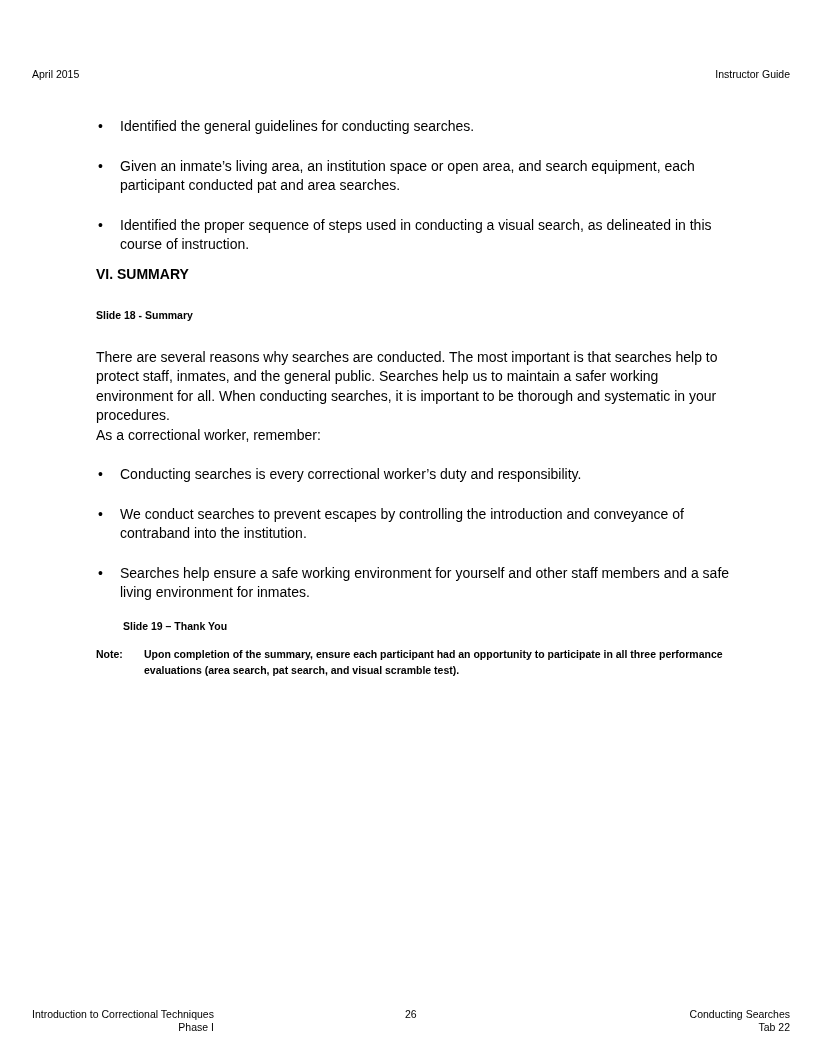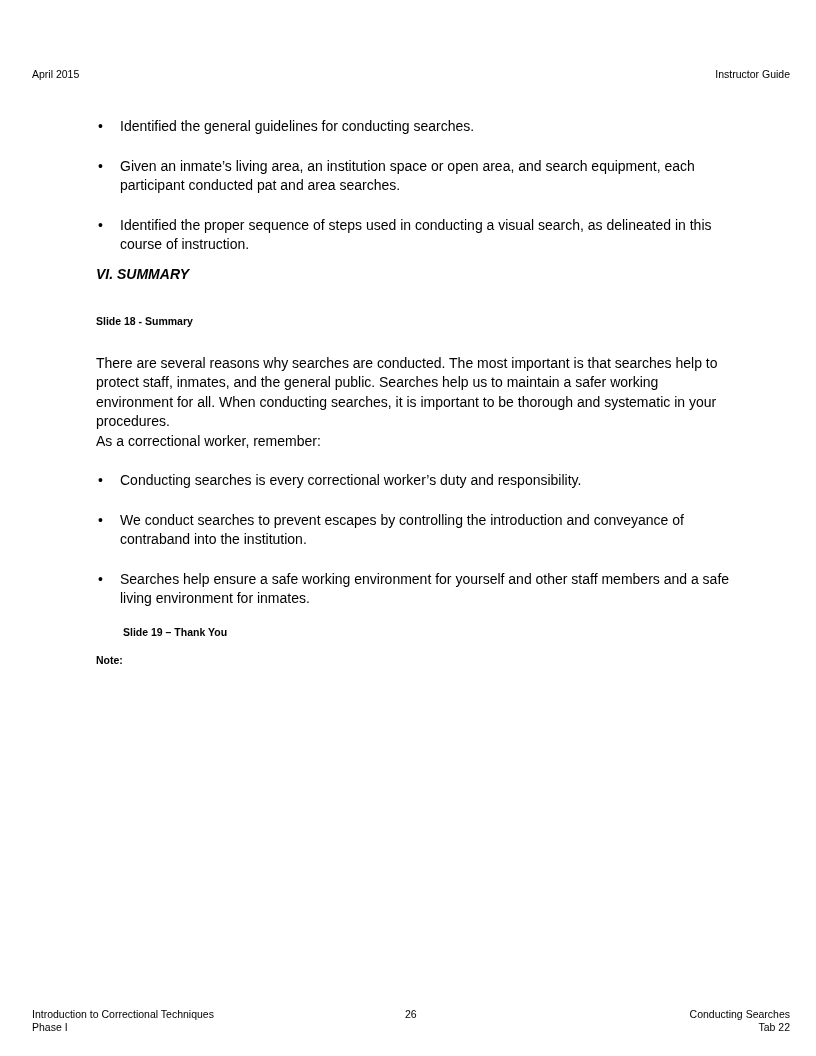--- a/index.html
+++ b/index.html
@@ -1,20 +1,20 @@
 <!DOCTYPE html>
 <html><head>
   <meta charset="utf-8">
   <style>
     html, body { margin: 0; padding: 0; background: #ffffff; }
     body { width: 816px; height: 1056px; position: relative; overflow: hidden; color: #000; }
     .hdr, .ftr { font-family: "Liberation Sans", sans-serif; font-size: 10.5px; position: absolute; }
     .hdr-left { left: 32px; top: 68px; text-align: right; }
     .hdr-right { right: 26px; top: 68px; }
-    .ftr-left { left: 32px; top: 1008px; text-align: left; line-height: 13px; }
+    .ftr-left { left: 32px; top: 1008px; text-align: right; line-height: 13px; }
     .ftr-center { left: 405px; top: 1008px; }
     .ftr-right { right: 26px; top: 1008px; text-align: right; line-height: 13px; }
     .content { position: absolute; left: 96px; top: 117px; width: 640px; font-family: "Liberation Sans", sans-serif; font-size: 14px; line-height: 19.5px; }
     .bullet { position: relative; padding-left: 24px; }
     .bullet .dot { position: absolute; left: 2px; top: 0; }
     .b1 { margin-bottom: 20px; }
     .heading { font-weight: bold; font-size: 14px; margin-top: 0; }
     .slide-label { font-weight: bold; font-size: 10.5px; }
     .para { }
     .note { position: relative; padding-left: 48px; font-weight: bold; font-size: 10.5px; line-height: 16px; }
@@ -33,21 +33,21 @@
   </div>
   <div class="bullet b1">
     <span class="dot">•</span>
     <span>Given an inmate’s living area, an institution space or open area, and search equipment, each participant conducted pat and area searches.</span>
   </div>
   <div class="bullet" style="margin-bottom:10px;">
     <span class="dot">•</span>
     <span>Identified the proper sequence of steps used in conducting a visual search, as delineated in this course of instruction.</span>
   </div>
 
-  <div class="heading" style="margin-bottom:28px;font-style:italic;">VI.  SUMMARY</div>
+  <div class="heading" style="margin-bottom:22px;">VI.  SUMMARY</div>
   <div class="slide-label" style="margin-bottom:22px;">Slide 18 - Summary</div>
 
   <div class="para">There are several reasons why searches are conducted.  The most important is that searches help to protect staff, inmates, and the general public.  Searches help us to maintain a safer working environment for all.  When conducting searches, it is important to be thorough and systematic in your procedures.</div>
   <div class="para" style="margin-bottom:20px;">As a correctional worker, remember:</div>
 
   <div class="bullet b1">
     <span class="dot">•</span>
     <span>Conducting searches is every correctional worker’s duty and responsibility.</span>
   </div>
   <div class="bullet b1">
@@ -56,20 +56,21 @@
   </div>
   <div class="bullet" style="margin-bottom:14px;">
     <span class="dot">•</span>
     <span>Searches help ensure a safe working environment for yourself and other staff members and a safe living environment for inmates.</span>
   </div>
 
   <div class="slide-label" style="margin-bottom:10px;margin-left:27px;">Slide 19 – Thank You</div>
 
   <div class="note">
     <span class="note-label">Note:</span>
+    <span>Upon completion of the summary, ensure each participant had an opportunity to participate in all three performance evaluations (area search, pat search, and visual scramble test).</span>
   </div>
 </div>
 
 <div class="ftr ftr-left">
   <div>Introduction to Correctional Techniques</div>
   <div>Phase I</div>
 </div>
 <div class="ftr ftr-center">26</div>
 <div class="ftr ftr-right">
   <div>Conducting Searches</div>

